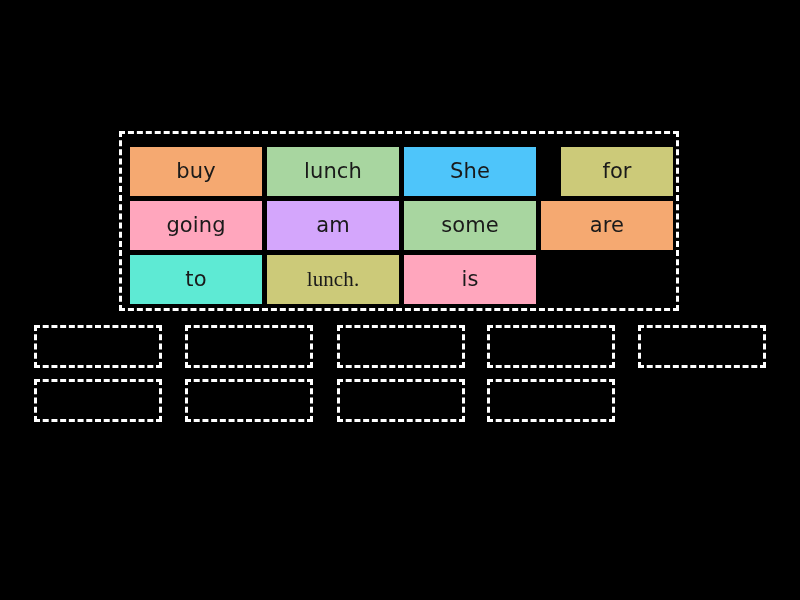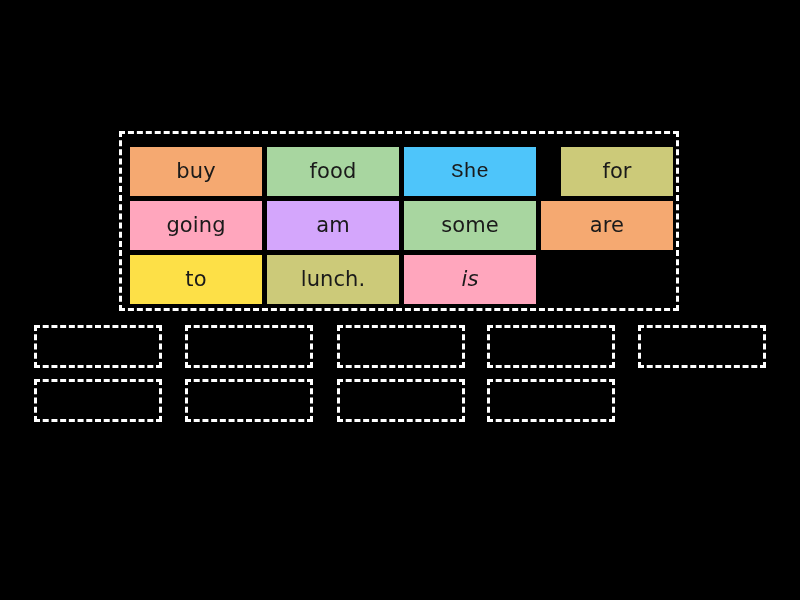--- a/index.html
+++ b/index.html
@@ -70,30 +70,30 @@
     pointer-events: auto;
     cursor: pointer;
   }
 </style>
 </head>
 <body>
 
 <div id="word-bank">
   <div id="word-grid">
       <div class="word-tile" style="background: rgb(245, 169, 113);">buy</div>
-      <div class="word-tile" style="background: rgb(168, 214, 160);">food</div>
-      <div class="word-tile" style="background: rgb(78, 197, 250); font-family: Liberation Mono, monospace;">She</div>
+      <div class="word-tile" style="background: rgb(168, 214, 160);">lunch</div>
+      <div class="word-tile" style="background: rgb(78, 197, 250);">She</div>
       <div class="word-tile" style="background: rgb(204, 202, 121); margin-left: 20px;">for</div>
       <div class="word-tile" style="background: rgb(255, 166, 189); text-align: center;">going</div>
       <div class="word-tile" style="background: rgb(212, 166, 252);">am</div>
       <div class="word-tile" style="background: rgb(168, 214, 160);">some</div>
       <div class="word-tile" style="background: rgb(245, 169, 113);">are</div>
-      <div class="word-tile" style="background: #fde047;">to</div>
-      <div class="word-tile" style="background: rgb(204, 202, 121);">lunch.</div>
-      <div class="word-tile" style="background: rgb(255, 166, 189); font-style: italic;">is</div>
+      <div class="word-tile" style="background: #5eead4;">to</div>
+      <div class="word-tile" style="background: rgb(204, 202, 121); font-family: Liberation Serif, serif;">lunch.</div>
+      <div class="word-tile" style="background: rgb(255, 166, 189);">is</div>
       <div class="word-tile empty" style="background: transparent;"></div>
     </div>
 </div>
 
 <div id="drop-area">
     <div class="drop-slot" style="left: 34px; top: 325px; width: 128px; height: 43px;"></div>
     <div class="drop-slot" style="left: 185px; top: 325px; width: 128px; height: 43px;"></div>
     <div class="drop-slot" style="left: 337px; top: 325px; width: 128px; height: 43px;"></div>
     <div class="drop-slot" style="left: 487px; top: 325px; width: 128px; height: 43px;"></div>
     <div class="drop-slot" style="left: 638px; top: 325px; width: 128px; height: 43px;"></div>

